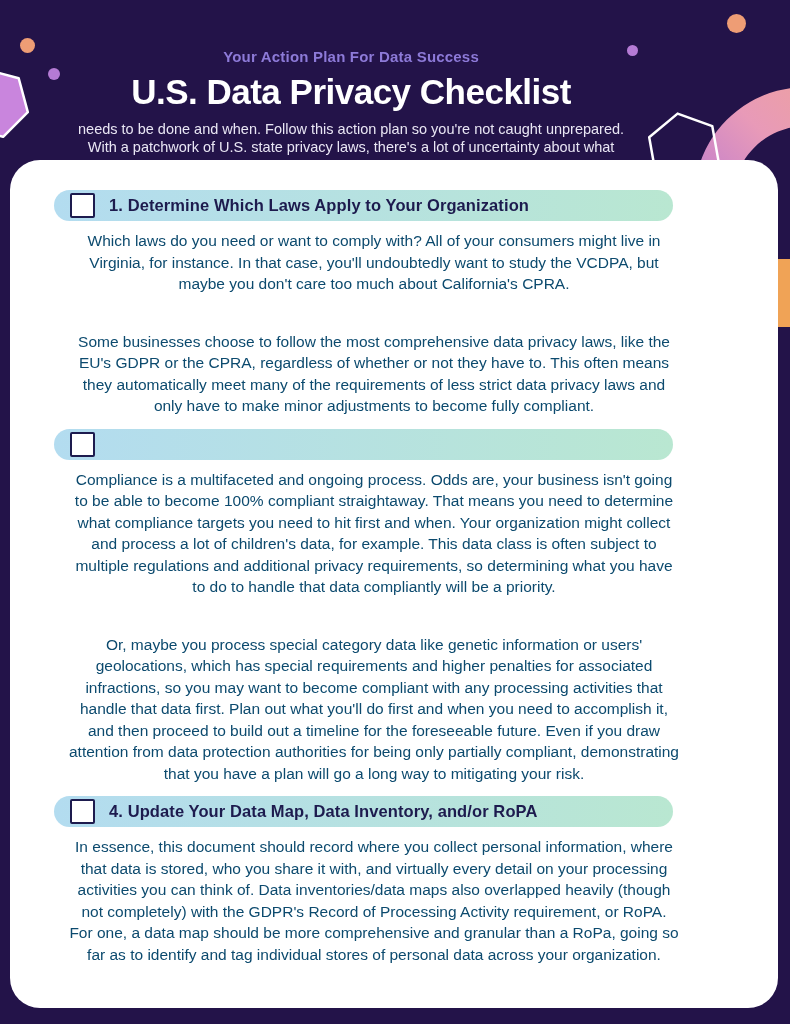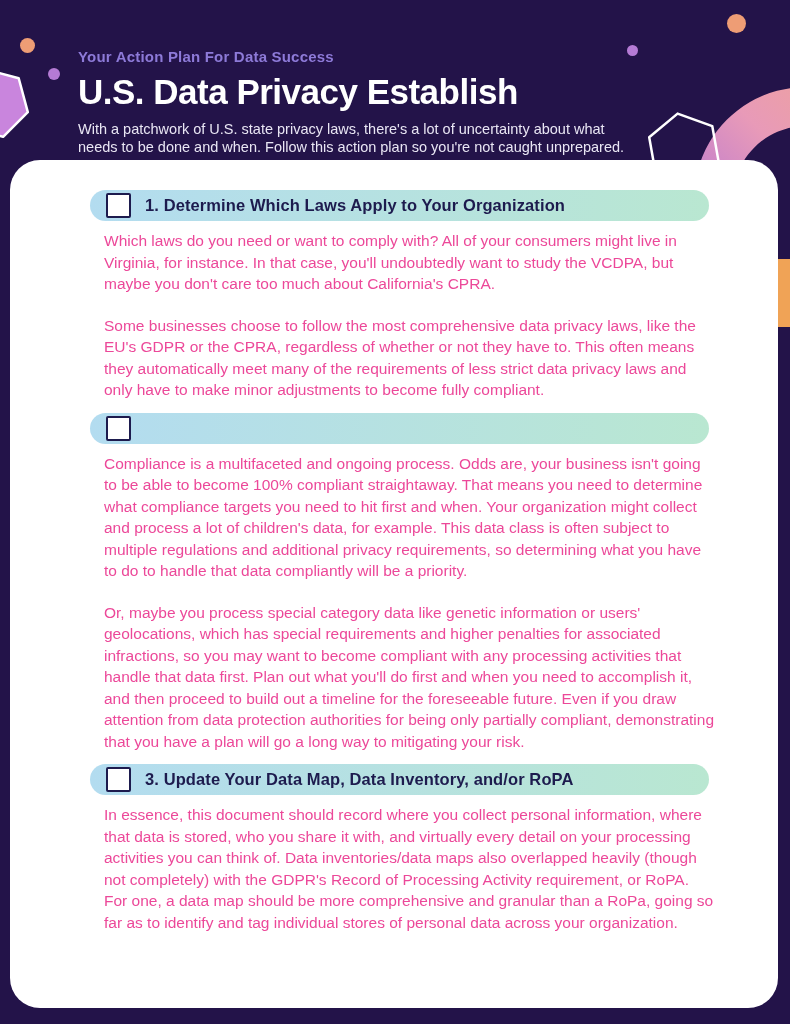--- a/index.html
+++ b/index.html
@@ -1,47 +1,47 @@
 <!DOCTYPE html>
 <html><head>
 <meta charset="utf-8">
 <style>
   html,body{margin:0;padding:0;}
   body{width:790px;height:1024px;overflow:hidden;font-family:"Liberation Sans","DejaVu Sans",sans-serif;}
-  .page{position:relative;width:790px;height:1024px;background:#231349;overflow:hidden;}
+  .page{position:relative;width:790px;height:1024px;background:#231349;overflow:hidden;text-align:center;}
 
   
   .deco-svg{position:absolute;left:0;top:0;z-index:0;pointer-events:none;}
   .dot{position:absolute;border-radius:50%;z-index:0;}
   .dot-orange-left{left:20px;top:38px;width:15px;height:15px;background:#ee9d75;}
   .dot-purple-left{left:48px;top:68px;width:12px;height:12px;background:#b57bd5;}
   .dot-purple-right{left:627px;top:45px;width:11px;height:11px;background:#b57bd5;}
   .dot-orange-right{left:727px;top:14px;width:19px;height:19px;background:#ee9d75;}
   .accent-bar{position:absolute;left:777px;top:259px;width:13px;height:68px;background:#f0a356;z-index:0;}
 
   
   .header{position:absolute;left:78px;top:48px;z-index:2;}
   .eyebrow{font-size:15px;font-weight:700;color:#8d7ad8;letter-spacing:.2px;margin:0 0 7px 0;}
   .title{font-size:35px;font-weight:700;color:#ffffff;letter-spacing:-.5px;margin:0 0 8px 0;}
   .subtitle{font-size:14.5px;line-height:18px;color:#e9e6f4;margin:0;}
   .subtitle span{display:block;}
 
   
   .card{position:absolute;left:10px;top:160px;width:768px;height:848px;background:#ffffff;
-        border-radius:30px;z-index:1;box-sizing:border-box;padding:30px 0 0 80px;}
+        border-radius:30px;z-index:1;box-sizing:border-box;padding:30px 0 0 44px;}
   .section{margin:0;}
   .section + .section{margin-top:12px;}
   .banner{width:619px;height:31px;border-radius:16px;display:flex;align-items:center;
           padding-left:16px;box-sizing:border-box;
           background:linear-gradient(90deg,#b3dcf0 0%,#b9e7d1 100%);}
   .checkbox{width:21px;height:21px;background:#ffffff;border:2.5px solid #1d1b4e;border-radius:2px;
             margin-right:14px;flex:none;cursor:pointer;}
   .banner-heading{font-size:16.5px;font-weight:700;color:#1d1b4e;letter-spacing:.1px;white-space:nowrap;}
-  .body-text{width:612px;margin:9px 0 0 14px;font-size:15.5px;line-height:21.5px;color:#ec4899;}
-  .body-text + .body-text{margin-top:20px;}
+  .body-text{width:612px;margin:9px 0 0 14px;font-size:15.5px;line-height:21.5px;color:#0c4a6e;}
+  .body-text + .body-text{margin-top:36px;}
 </style>
 </head>
 <body>
 
 <div class="page">
 
   <svg class="deco-svg" width="790" height="1024" viewBox="0 0 790 1024">
     <defs>
       <linearGradient id="ringGrad" x1="694" y1="311" x2="918" y2="87" gradientUnits="userSpaceOnUse">
         <stop offset="0" stop-color="#9b63e3"></stop>
@@ -54,24 +54,24 @@
     <polygon points="718.8,162.7 690.4,186.4 655.7,173.8 649.2,137.3 677.6,113.6 712.3,126.2" fill="none" stroke="#ffffff" stroke-width="2.5" stroke-linejoin="round"></polygon>
   </svg>
   <div class="dot dot-orange-left"></div>
   <div class="dot dot-purple-left"></div>
   <div class="dot dot-purple-right"></div>
   <div class="dot dot-orange-right"></div>
   <div class="accent-bar"></div>
 
   <div class="header">
     <div class="eyebrow">Your Action Plan For Data Success</div>
-    <h1 class="title">U.S. Data Privacy Establish</h1>
+    <h1 class="title">U.S. Data Privacy Checklist</h1>
     <p class="subtitle">
+      <span>needs to be done and when. Follow this action plan so you're not caught unprepared.</span>
       <span>With a patchwork of U.S. state privacy laws, there's a lot of uncertainty about what</span>
-      <span>needs to be done and when. Follow this action plan so you're not caught unprepared.</span>
     </p>
   </div>
 
   <div class="card">
 
     <div class="section">
       <div class="banner">
         <div class="checkbox" role="checkbox" aria-checked="false"></div>
         <div class="banner-heading">1. Determine Which Laws Apply to Your Organization</div>
       </div>
@@ -83,19 +83,19 @@
       <div class="banner">
         <div class="checkbox" role="checkbox" aria-checked="false"></div>
       </div>
       <p class="body-text">Compliance is a multifaceted and ongoing process. Odds are, your business isn't going to be able to become 100% compliant straightaway. That means you need to determine what compliance targets you need to hit first and when. Your organization might collect and process a lot of children's data, for example. This data class is often subject to multiple regulations and additional privacy requirements, so determining what you have to do to handle that data compliantly will be a priority.</p>
       <p class="body-text">Or, maybe you process special category data like genetic information or users' geolocations, which has special requirements and higher penalties for associated infractions, so you may want to become compliant with any processing activities that handle that data first. Plan out what you'll do first and when you need to accomplish it, and then proceed to build out a timeline for the foreseeable future. Even if you draw attention from data protection authorities for being only partially compliant, demonstrating that you have a plan will go a long way to mitigating your risk.</p>
     </div>
 
     <div class="section">
       <div class="banner">
         <div class="checkbox" role="checkbox" aria-checked="false"></div>
-        <div class="banner-heading">3. Update Your Data Map, Data Inventory, and/or RoPA</div>
+        <div class="banner-heading">4. Update Your Data Map, Data Inventory, and/or RoPA</div>
       </div>
       <p class="body-text">In essence, this document should record where you collect personal information, where that data is stored, who you share it with, and virtually every detail on your processing activities you can think of. Data inventories/data maps also overlapped heavily (though not completely) with the GDPR's Record of Processing Activity requirement, or RoPA. For one, a data map should be more comprehensive and granular than a RoPa, going so far as to identify and tag individual stores of personal data across your organization.</p>
     </div>
 
   </div>
 </div>
 
 </body></html>

